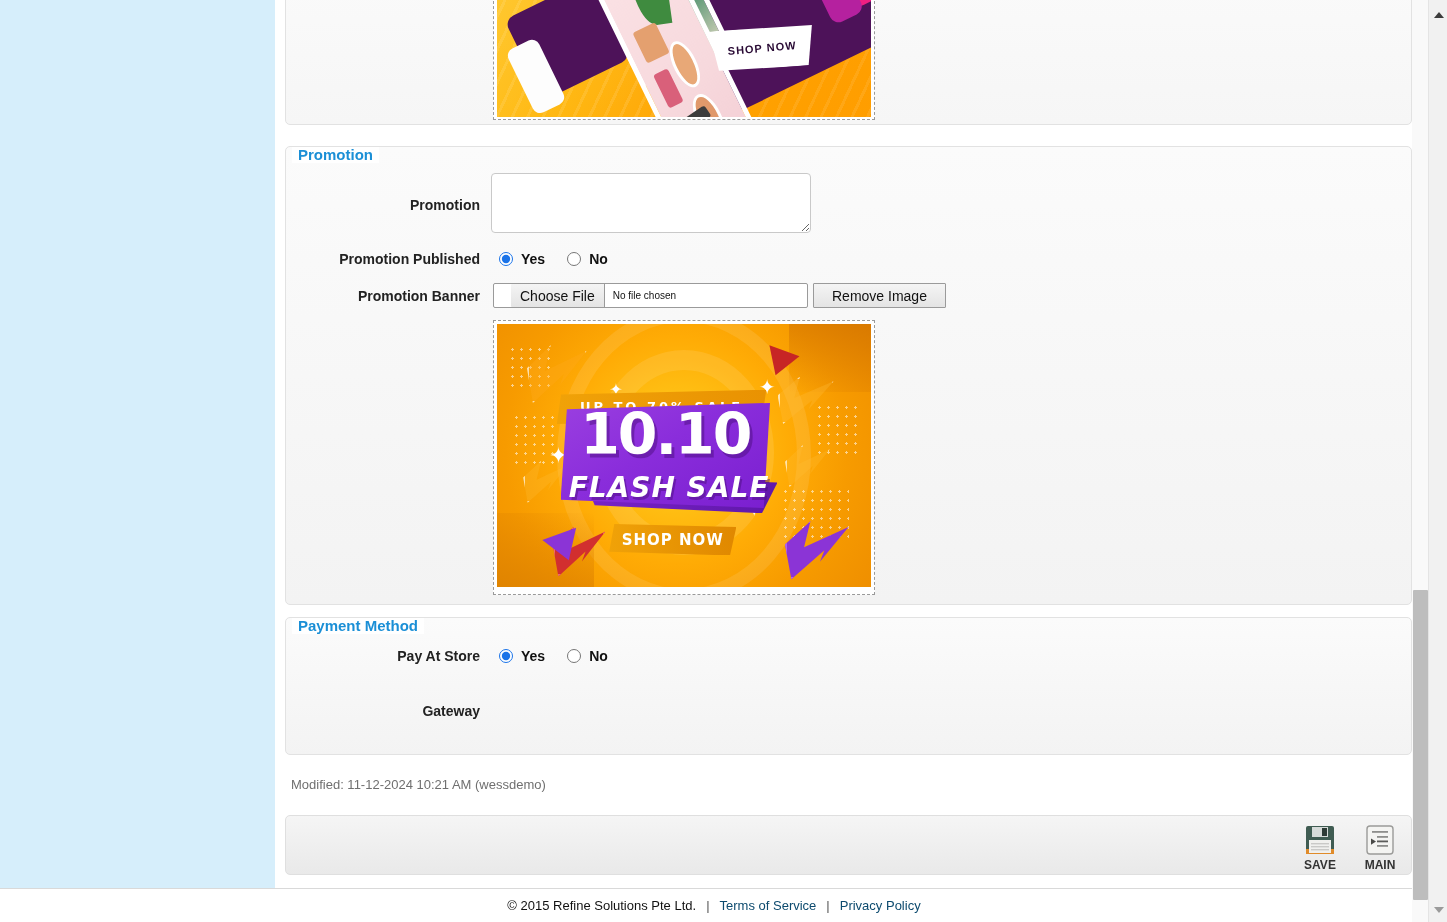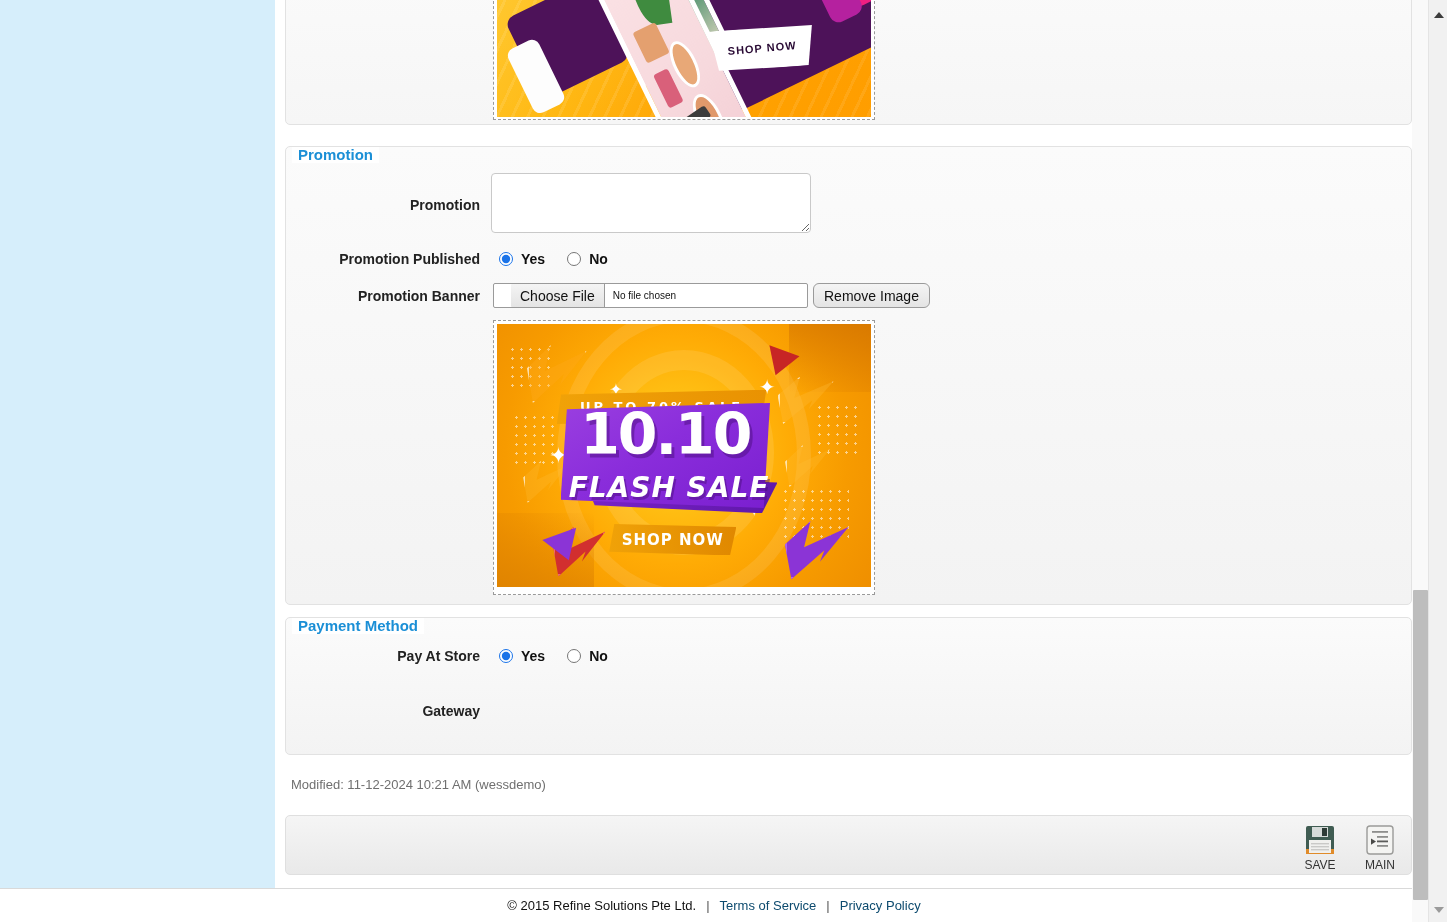--- a/index.html
+++ b/index.html
@@ -273,40 +273,40 @@
     display:flex; align-items:center;
     font-size:14px; color:#111;
     border-radius:1px 0 0 1px;
   }
   .fi-text {
     display:flex; align-items:center; padding-left:8px;
     font-size:10px; color:#111;
   }
   .btn-remove {
     position:absolute;
-    height:25px; padding:0 10px;
+    height:25px; padding:0 18px;
     background: linear-gradient(#f4f4f4,#e4e4e4);
-    border:1px solid #9a9a9a; border-radius:6px;
+    border:1px solid #9a9a9a; border-radius:1px;
     font-family:"Liberation Sans", sans-serif;
     font-size:14px; color:#111;
     display:flex; align-items:center; justify-content:center;
     cursor:pointer;
   }
 
   
   .modified {
     position:absolute;
     font-size:13px; color:#6f6f6f;
   }
 
   
   .toolbar {
     position:absolute;
     background: linear-gradient(#f5f5f5,#e9e9e9);
-    border:1px solid #dfdfdf; border-radius:5px;
+    border:1px solid #dfdfdf; border-radius:5px;font-weight:bold;
   }
   .tb-btn {
     position:absolute; top:8px;
     width:52px;
     display:flex; flex-direction:column; align-items:center;
     cursor:pointer;
   }
   .tb-label {
     font-size:12px; color:#333; margin-top:2px;
     font-family:"Liberation Sans", sans-serif;

